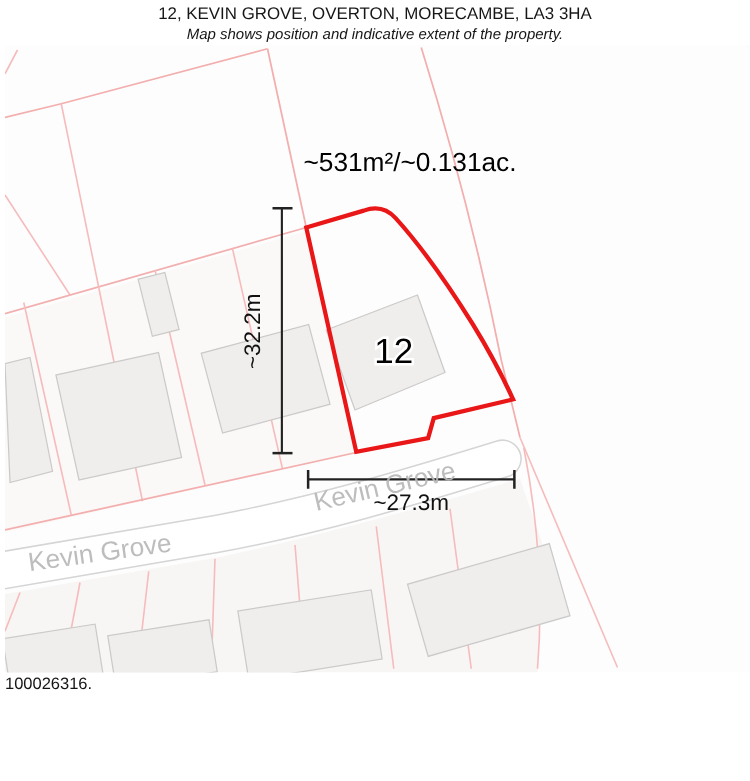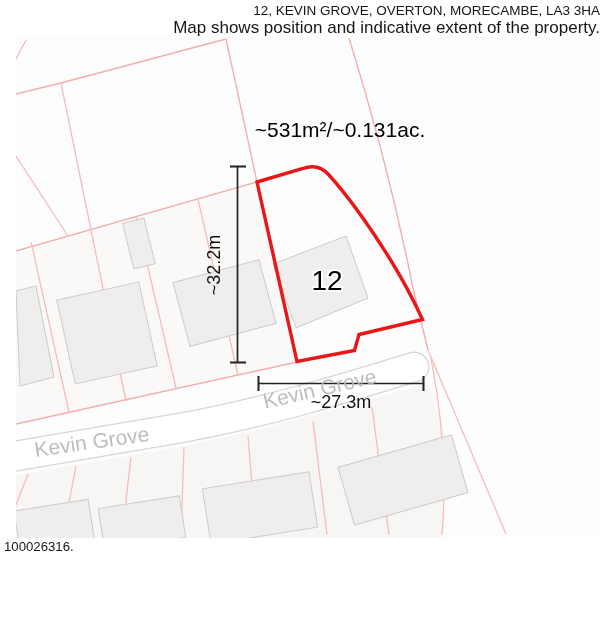--- a/index.html
+++ b/index.html
@@ -3,26 +3,26 @@
 <meta charset="utf-8">
 <style>
   html,body{margin:0;padding:0;}
   body{
     width:600px;height:625px;position:relative;overflow:hidden;
     background:#ffffff;
     font-family:"Liberation Sans","DejaVu Sans",sans-serif;
     color:#161616;
   }
   .header{
-    position:absolute;top:2px;left:0;width:600px;text-align:right;
+    position:absolute;top:2px;left:0;width:600px;text-align:center;
     line-height:17px;
   }
   .header .title{font-size:13.5px;}
-  .header .subtitle{font-size:17px;}
-  .map-wrap{position:absolute;top:36px;left:16px;width:500px;height:502px;}
+  .header .subtitle{font-size:12px;font-style:italic;}
+  .map-wrap{position:absolute;top:36px;left:4px;width:500px;height:502px;}
   svg{display:block;}
   .pink{stroke:var(--parcel-pink);stroke-width:1.3;fill:none;}
   .pink-strong{stroke:var(--parcel-pink-strong);stroke-width:1.4;fill:none;}
   .casing{stroke:var(--street-casing);stroke-width:31;fill:none;stroke-linecap:round;}
   .roadfill{stroke:var(--street-fill);stroke-width:28.5;fill:none;stroke-linecap:round;}
   .bld{fill:var(--building-fill);stroke:var(--building-stroke);stroke-width:1;}
   .tintA{fill:var(--parcel-tint-above);}
   .tintB{fill:var(--parcel-tint-below);}
   .red{fill:none;stroke:var(--polygon-red);stroke-width:3.4;stroke-linejoin:miter;}
   .dim{stroke:var(--dim-dark);stroke-width:1.7;fill:none;}

